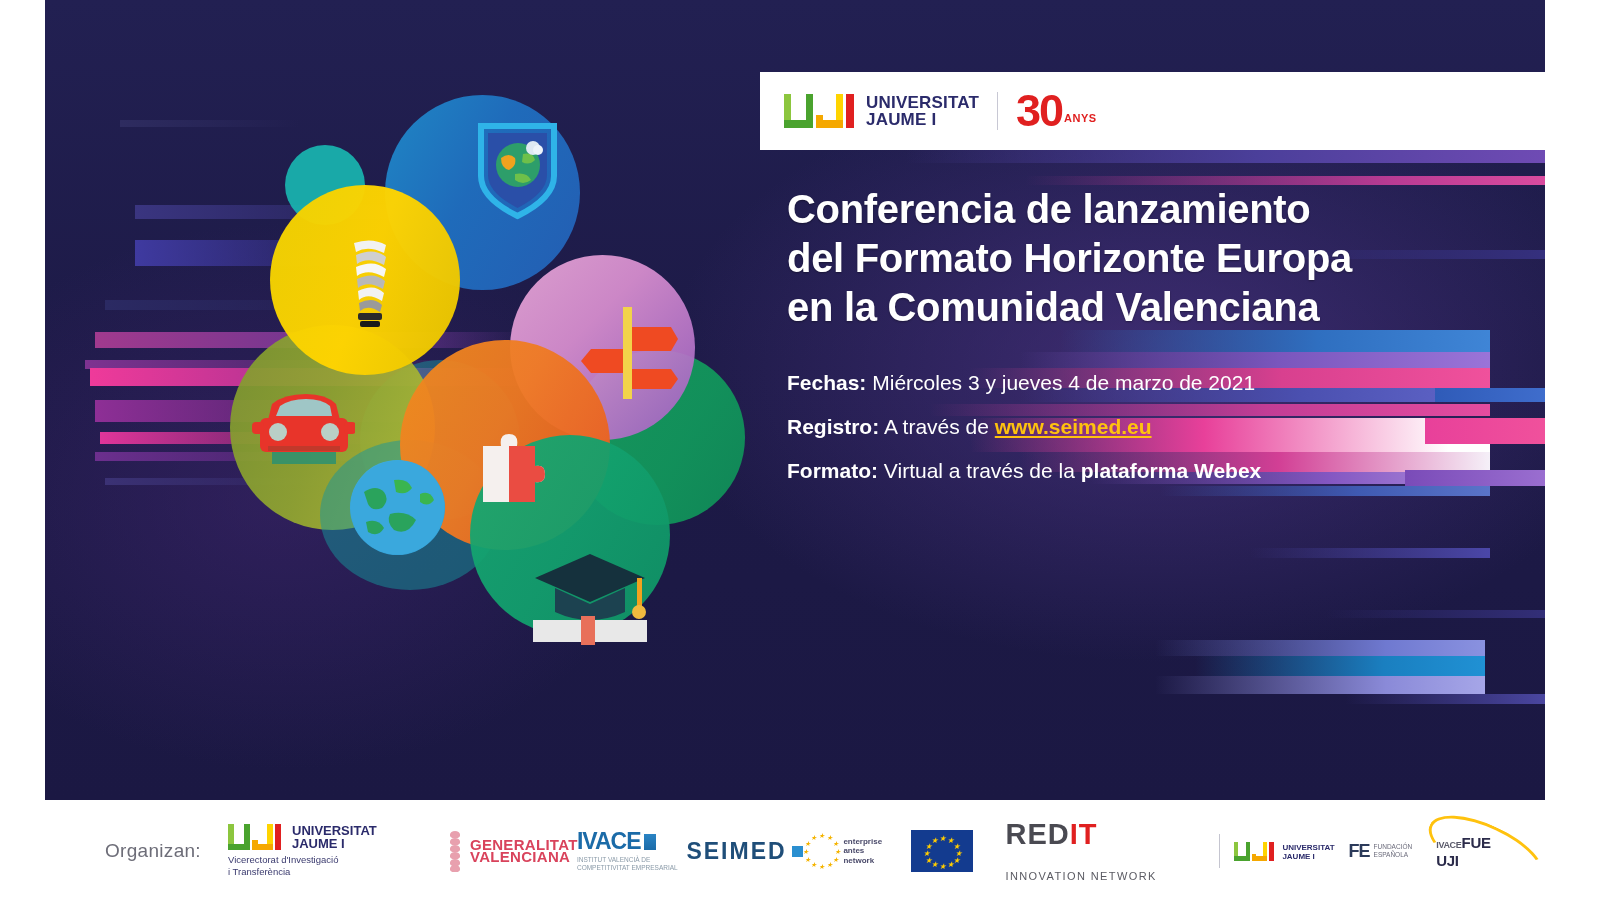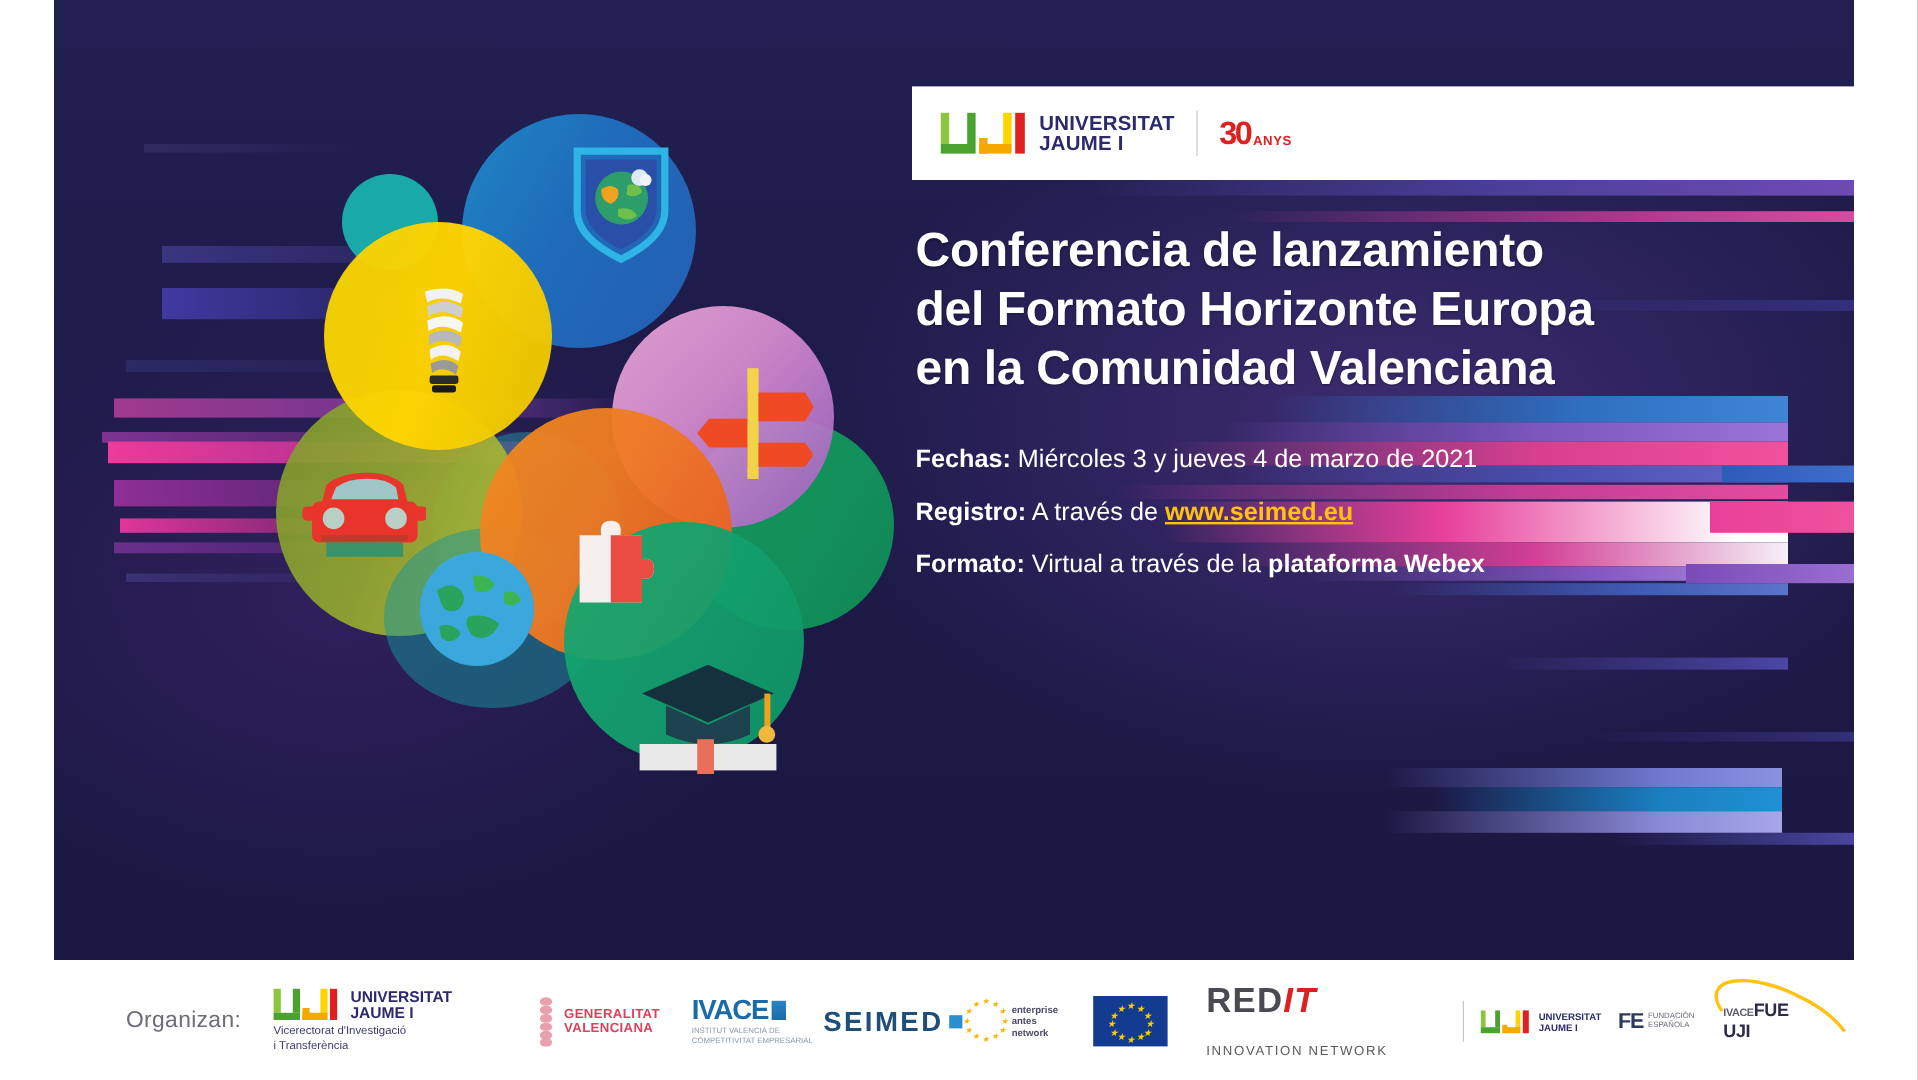--- a/index.html
+++ b/index.html
@@ -115,25 +115,25 @@
   .uji-j::after{content:"";position:absolute;left:0;bottom:0;width:27px;height:8px;background:#f5a800;}
   .uji-j .l{position:absolute;left:0;bottom:0;width:7px;height:13px;background:#f5a800;}
   .uji-i{width:8px;height:34px;background:#e02020;}
   .uji-name{
     margin-left:12px;color:#2b2b6b;font-size:17px;line-height:17px;
     font-weight:700;letter-spacing:.2px;
   }
   .uji-name span{display:block;}
   .bar-div{width:1px;height:38px;background:#c8c8d4;margin:0 18px;}
   .anys{display:flex;align-items:flex-end;color:#e02020;}
-  .anys .num{font-size:27px;font-weight:700;line-height:34px;letter-spacing:-2px;}
+  .anys .num{font-size:45px;font-weight:700;line-height:34px;letter-spacing:-2px;}
   .anys .lbl{font-size:11px;font-weight:700;margin-left:2px;margin-bottom:4px;letter-spacing:.5px;}
 
   
-  .content{position:absolute;left:718px;top:185px;width:790px;color:#ffffff;}
+  .content{position:absolute;left:742px;top:185px;width:790px;color:#ffffff;}
   .headline{
     font-size:40px;line-height:49px;font-weight:700;
     letter-spacing:-.3px;margin:0 0 36px 0;
     font-family:"Liberation Sans", sans-serif;
     text-shadow:0 1px 2px rgba(0,0,0,.35);
   }
   .headline .ln{display:block;white-space:nowrap;}
   .detail{font-size:21px;line-height:30px;margin-bottom:14px;}
   .detail b{font-weight:700;}
   .link{color:#ffc20e;font-weight:700;}
@@ -168,21 +168,21 @@
   .fu-i{width:6px;height:26px;background:#e02020;}
   .fu-txt{margin-left:9px;color:#2b2b6b;font-size:13px;font-weight:700;line-height:13px;}
   .fu-txt span{display:block;}
   .f-sub{color:#3a3a6e;font-size:9.5px;line-height:12px;margin-top:4px;}
   .f-sub span{display:block;}
 
   
   .gen{display:flex;align-items:center;}
   .gen-mark{width:16px;height:42px;position:relative;}
   .gen-mark i{position:absolute;left:3px;width:10px;height:7px;background:#e8a0ae;border-radius:50% 50% 40% 40%;}
-  .gen-txt{margin-left:7px;color:#d9435c;font-size:11px;font-weight:700;line-height:12px;letter-spacing:.3px;}
+  .gen-txt{margin-left:7px;color:#d9435c;font-size:15px;font-weight:700;line-height:12px;letter-spacing:.3px;}
   .gen-txt span{display:block;}
 
   
   .ivace{display:flex;flex-direction:column;justify-content:center;}
   .ivace-top{display:flex;align-items:center;color:#1b6ba8;font-size:23px;font-weight:700;line-height:23px;letter-spacing:-1px;}
   .ivace-sq{width:12px;height:16px;background:linear-gradient(180deg,#2a84c4,#1b6ba8);margin-left:3px;}
   .ivace-sub{color:#8a9aa8;font-size:6.5px;line-height:8px;margin-top:3px;}
   .ivace-sub span{display:block;}
 
   
@@ -196,21 +196,21 @@
   .een-txt{margin-left:4px;color:#4a4a6a;font-size:8px;line-height:9.5px;font-weight:600;}
   .een-txt span{display:block;}
 
   
   .euflag{width:62px;height:42px;background:#133b8f;position:relative;}
   .euflag i{position:absolute;color:#ffcc00;font-size:8px;line-height:8px;}
 
   
   .redit{display:flex;flex-direction:column;justify-content:center;}
   .redit-top{font-size:29px;font-weight:800;line-height:29px;letter-spacing:1px;color:#4a4a52;}
-  .redit-top .it{color:#e02020;font-style:italic;}
+  .redit-top .it{color:#e02020;}
   .redit-sub{color:#5a5a62;font-size:11px;letter-spacing:1.4px;margin-top:21px;}
 
   
   .tail{display:flex;align-items:center;gap:14px;}
   .tail-div{width:1px;height:34px;background:#c5c5d0;}
   .s-uji{display:flex;align-items:flex-end;gap:2px;}
   .su-utop{width:16px;height:19px;position:relative;}
   .su-utop::before{content:"";position:absolute;left:0;top:0;width:4px;height:14px;background:#8cc63e;}
   .su-utop::after{content:"";position:absolute;left:0;bottom:0;width:16px;height:5px;background:#4aa32e;}
   .su-utop .r{position:absolute;right:0;top:0;width:4px;height:14px;background:#4aa32e;}

